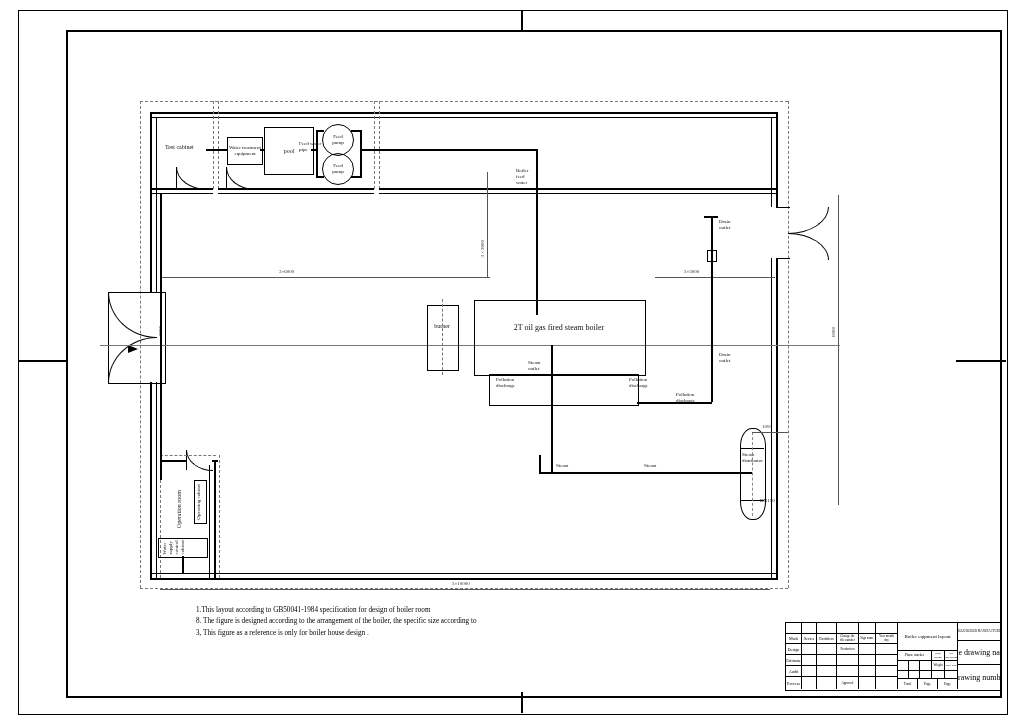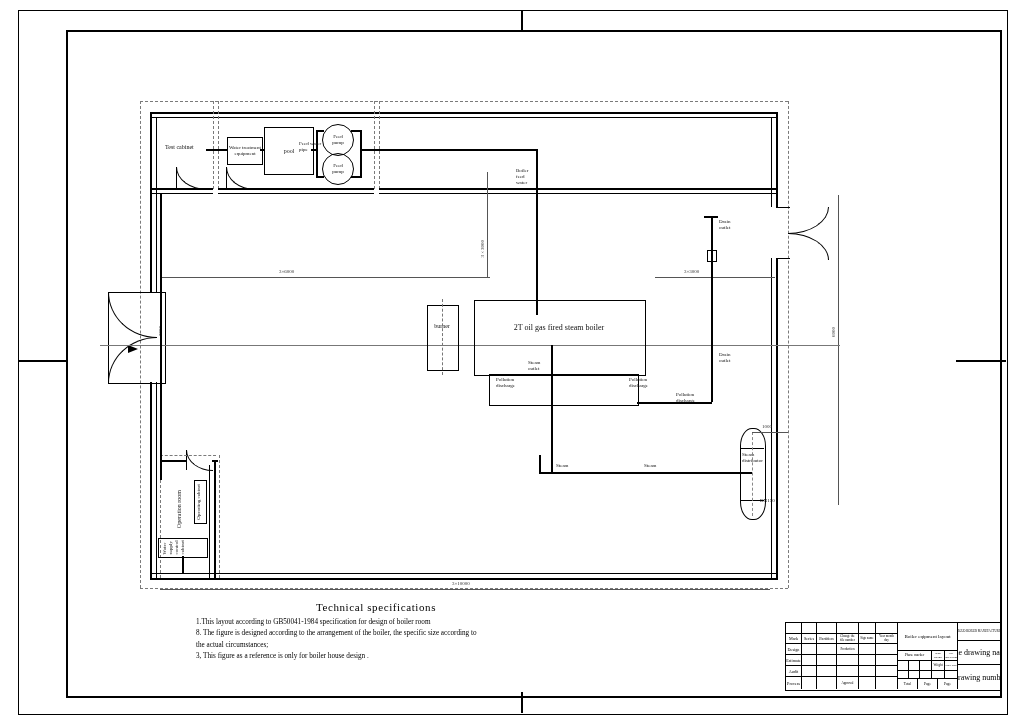--- a/index.html
+++ b/index.html
@@ -222,24 +222,22 @@
 supply
 control
 cabinet</div>
 
   <div class="abs v2" style="left:160px;top:193px;height:287px;"></div>
   <div class="abs h" style="left:160px;top:277px;width:2px;"></div>
 
   <div class="abs v2" style="left:182px;top:556px;height:17px;"></div>
 
   <div class="abs" style="left:196px;top:601px;width:340px;">
-    <div class="specs-title" style="text-align:center;padding-left:20px;">Technical specifications</div>
     <div class="specs-line" style="margin-top:4px;">1.This layout according to GB50041-1984 specification for design of boiler room</div>
     <div class="specs-line">8. The figure is designed according to the arrangement of the boiler, the specific size according to</div>
-    <div class="specs-line">the actual circumstances;</div>
     <div class="specs-line">3, This figure as a reference is only for boiler house design .</div>
   </div>
 
   <div class="abs" id="titleblock">
 
     <div class="cell" style="left:0;top:0;width:16px;height:11px;border-top:none;border-left:none;"></div>
     <div class="cell" style="left:16px;top:0;width:15px;height:11px;"></div>
     <div class="cell" style="left:31px;top:0;width:20px;height:11px;"></div>
     <div class="cell" style="left:51px;top:0;width:22px;height:11px;"></div>
     <div class="cell" style="left:73px;top:0;width:17px;height:11px;"></div>

